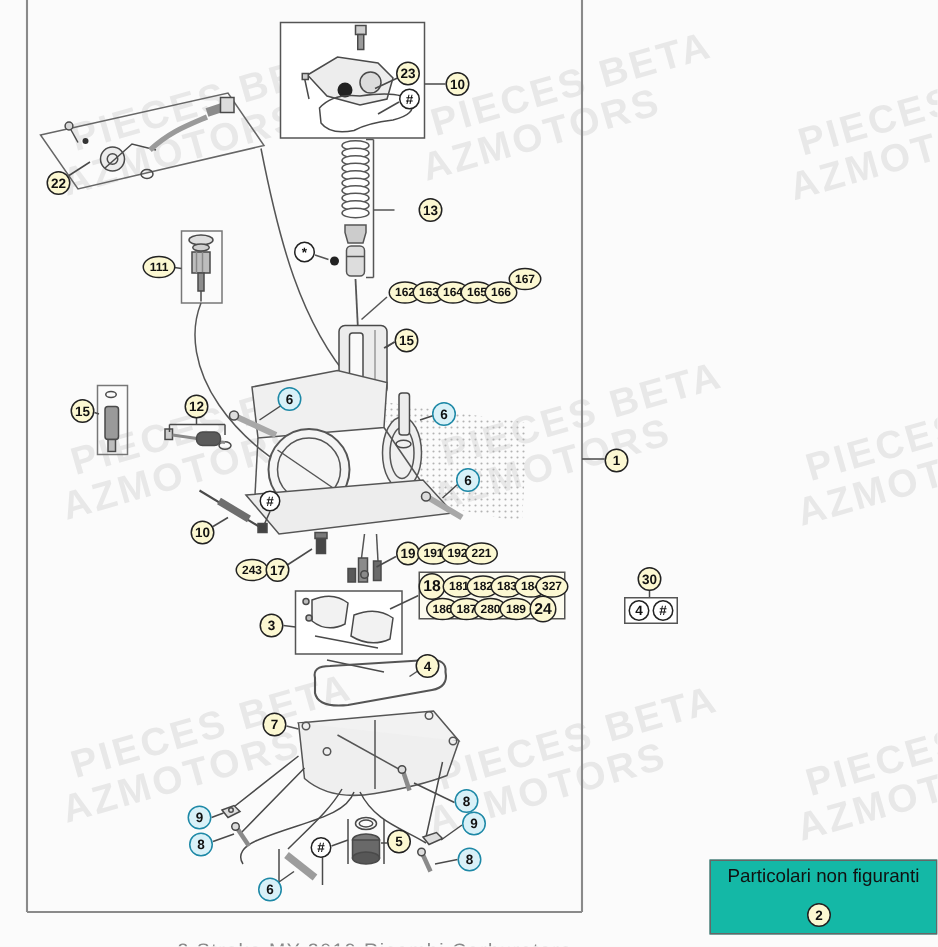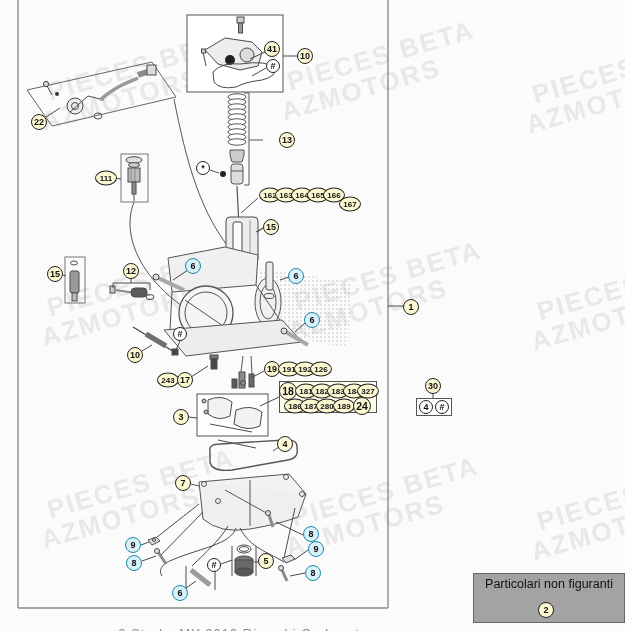--- a/index.html
+++ b/index.html
@@ -37,21 +37,21 @@
   .co.big{width:18px;height:18px;font-size:10.5px;}
   .co.blue{background:#d9f1f8;border-color:#1d88a6;}
   .co.white{background:#ffffff;}
   .co.sm{width:14px;height:14px;}
   
   .cobox{position:absolute;z-index:2;background:#fcfbee;border:1px solid #555;box-sizing:border-box;}
   .cobox.whitebg{background:#ffffff;}
   
   #notshown{
     position:absolute;left:473px;top:573px;width:152px;height:50px;
-    background:#a3a3a3;border:1px solid #666;box-sizing:border-box;
+    background:#14b8a6;border:1px solid #666;box-sizing:border-box;
     z-index:3;text-align:center;color:#111;
   }
   #notshown .t{font-size:12.5px;line-height:14px;margin-top:3px;}
   
   #caption-clip{
     position:absolute;left:105px;top:617px;width:290px;height:14px;
     overflow:hidden;z-index:2;text-align:center;
   }
   #caption-clip span{
     display:block;margin-top:9px;font-size:13px;color:#8a8a8a;letter-spacing:1px;
@@ -285,50 +285,50 @@
       <line x1="388" y1="306" x2="403" y2="306"></line>
       <line x1="433" y1="392" x2="433" y2="398"></line>
       <line x1="263" y1="228" x2="256" y2="232"></line>
     </g>
   </svg>
 
   <div class="cobox" style="left:279px;top:381px;width:98px;height:32px"></div>
   <div class="cobox whitebg" style="left:416px;top:398px;width:36px;height:18px"></div>
 
   <div class="co" style="left:39px;top:122px">22</div>
-  <div class="co" style="left:272px;top:49px">41</div>
+  <div class="co" style="left:272px;top:49px">23</div>
   <div class="co white sm" style="left:273px;top:66px">#</div>
   <div class="co" style="left:305px;top:56px">10</div>
   <div class="co" style="left:287px;top:140px">13</div>
   <div class="co white sm" style="left:203px;top:168px">*</div>
   <div class="co e3" style="left:106px;top:178px">111</div>
 
   <div class="co e3" style="left:270px;top:195px">162</div>
   <div class="co e3" style="left:286px;top:195px">163</div>
   <div class="co e3" style="left:302px;top:195px">164</div>
   <div class="co e3" style="left:318px;top:195px">165</div>
   <div class="co e3" style="left:334px;top:195px">166</div>
-  <div class="co e3" style="left:350px;top:204px">167</div>
+  <div class="co e3" style="left:350px;top:186px">167</div>
 
   <div class="co" style="left:271px;top:227px">15</div>
   <div class="co blue" style="left:193px;top:266px">6</div>
   <div class="co blue" style="left:296px;top:276px">6</div>
   <div class="co" style="left:55px;top:274px">15</div>
   <div class="co" style="left:131px;top:271px">12</div>
   <div class="co" style="left:411px;top:307px">1</div>
   <div class="co blue" style="left:312px;top:320px">6</div>
   <div class="co white sm" style="left:180px;top:334px">#</div>
   <div class="co" style="left:135px;top:355px">10</div>
   <div class="co e3" style="left:168px;top:380px">243</div>
   <div class="co" style="left:185px;top:380px">17</div>
 
   <div class="co" style="left:272px;top:369px">19</div>
   <div class="co e3" style="left:289px;top:369px">191</div>
   <div class="co e3" style="left:305px;top:369px">192</div>
-  <div class="co e3" style="left:321px;top:369px">126</div>
+  <div class="co e3" style="left:321px;top:369px">221</div>
 
   <div class="co big" style="left:288px;top:391px">18</div>
   <div class="co e3" style="left:306px;top:391px">181</div>
   <div class="co e3" style="left:322px;top:391px">182</div>
   <div class="co e3" style="left:338px;top:391px">183</div>
   <div class="co e3" style="left:354px;top:391px">184</div>
   <div class="co e3" style="left:368px;top:391px">327</div>
   <div class="co e3" style="left:295px;top:406px">186</div>
   <div class="co e3" style="left:311px;top:406px">187</div>
   <div class="co e3" style="left:327px;top:406px">280</div>

